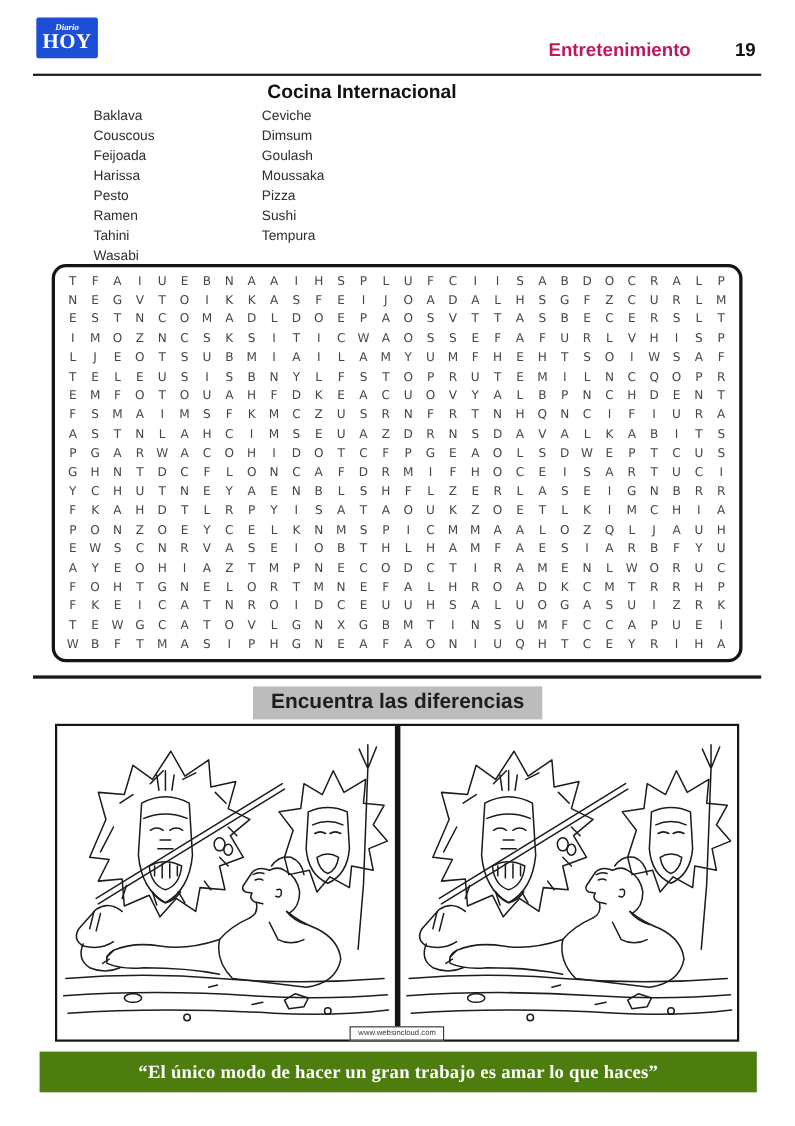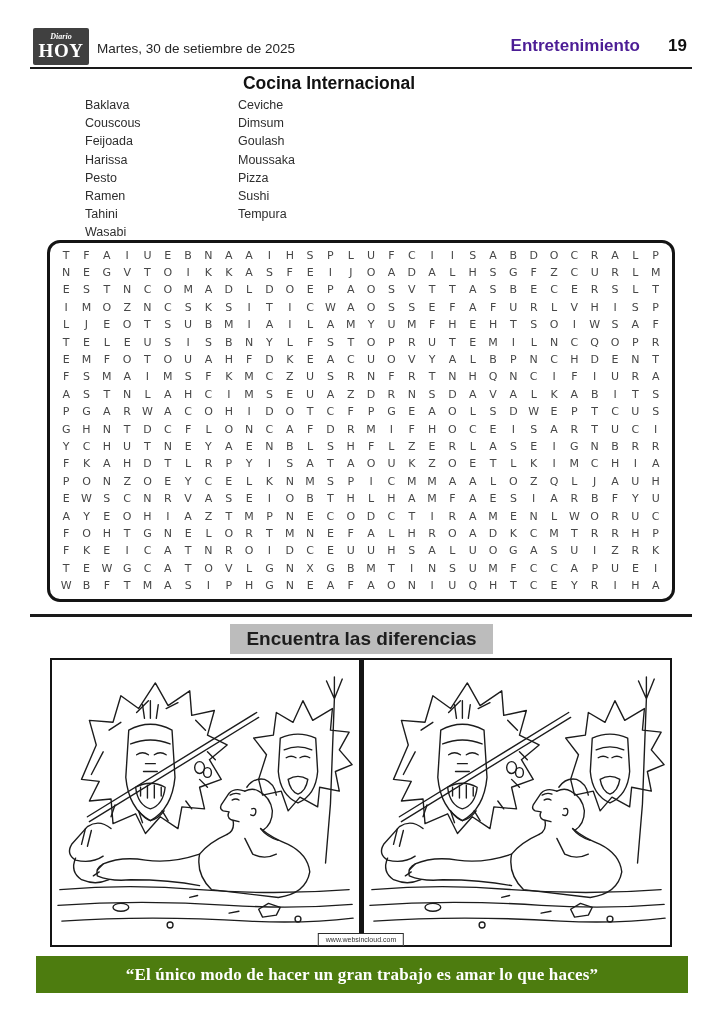--- a/index.html
+++ b/index.html
@@ -1,26 +1,26 @@
 <!DOCTYPE html>
 <html><head>
 <meta charset="utf-8">
 <style>
   html,body{margin:0;padding:0;background:#e9e9e9;}
   .page{
     position:relative;width:723px;height:1024px;margin:0 auto;background:#ffffff;
     font-family:"Liberation Sans",sans-serif;color:#1c1c1c;overflow:hidden;
   }
   
-  .masthead{position:absolute;left:33px;top:28px;width:56px;height:37px;background:#404040;
+  .masthead{position:absolute;left:33px;top:16px;width:56px;height:37px;background:#1d4ed8;
     border-radius:2px;display:flex;flex-direction:column;align-items:center;justify-content:center;color:#fff;}
   .masthead .mini{font-family:"Liberation Serif",serif;font-weight:700;font-style:italic;font-size:8px;line-height:8px;}
   .masthead .big{font-family:"Liberation Serif",serif;font-weight:700;font-size:19px;line-height:19px;letter-spacing:.5px;}
   .dateline{position:absolute;left:97px;top:41px;font-size:13.5px;color:#262626;}
-  .section-title{position:absolute;right:83px;top:36px;font-size:17px;font-weight:700;color:#4c1d95;}
+  .section-title{position:absolute;right:95px;top:36px;font-size:17px;font-weight:700;color:#be185d;}
   .page-number{position:absolute;right:36px;top:36px;font-size:17px;font-weight:700;color:#111;}
   .rule-1{position:absolute;left:30px;top:67px;width:662px;height:0;border-top:2px solid #1a1a1a;}
   
   .ws-title{position:absolute;left:0;top:73px;width:658px;text-align:center;font-size:17.5px;font-weight:700;color:#111;}
   .word-list{position:absolute;left:0;top:96px;width:723px;display:flex;}
   .word-col{display:flex;flex-direction:column;}
   .word-col:nth-child(1){margin-left:85px;width:153px;}
   .word-col:nth-child(2){width:152px;}
   .word-col:nth-child(3){width:158px;margin-top:29px;}
   .word-col:nth-child(4){width:140px;}
@@ -48,21 +48,20 @@
 </style>
 </head>
 <body>
 
 <div class="page">
 
   <div class="masthead">
     <span class="mini">Diario</span>
     <span class="big">HOY</span>
   </div>
-  <div class="dateline">Martes, 30 de setiembre de  2025</div>
   <div class="section-title">Entretenimiento</div>
   <div class="page-number">19</div>
   <div class="rule-1"></div>
 
   <div class="ws-title">Cocina Internacional</div>
   <div class="word-list">
       <div class="word-col">
         <div class="word-item">Baklava</div>
         <div class="word-item">Couscous</div>
         <div class="word-item">Feijoada</div>

